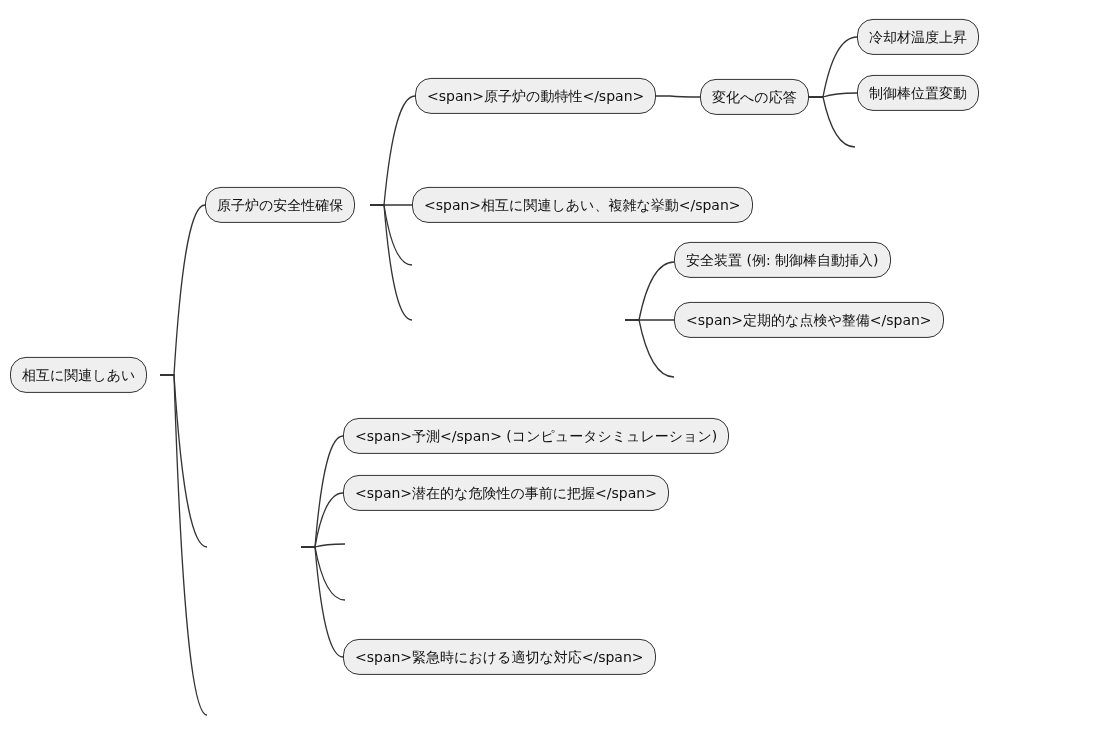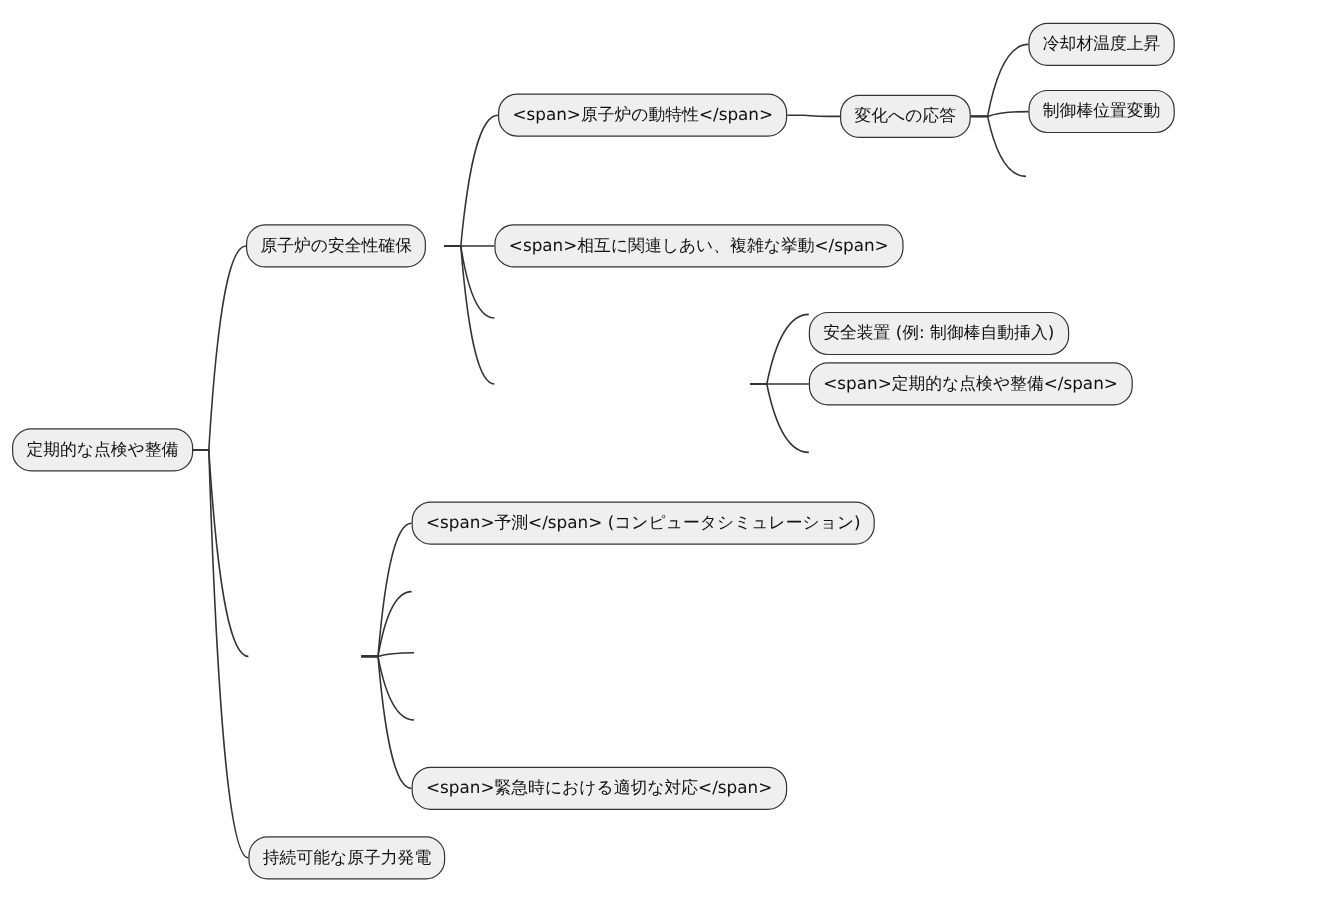--- a/index.html
+++ b/index.html
@@ -55,31 +55,31 @@
       <path d="M 625 320 L 639 320 C 647.75 276.5, 660 262, 674 262" stroke="#333333"></path>
       <path d="M 625 320 L 639 320 C 647.75 320, 660 320, 674 320" stroke="#333333"></path>
       <path d="M 625 320 L 639 320 C 647.75 362.75, 660 377, 674 377" stroke="#333333"></path>
       <path d="M 301 547 L 315 547 C 322 463.75, 331.8 436, 343 436" stroke="#333333"></path>
       <path d="M 301 547 L 315 547 C 322 506.5, 331.8 493, 343 493" stroke="#333333"></path>
       <path d="M 301 547 L 315 547 C 322.5 544.75, 333 544, 345 544" stroke="#333333"></path>
       <path d="M 301 547 L 315 547 C 322.5 586.75, 333 600, 345 600" stroke="#333333"></path>
       <path d="M 301 547 L 315 547 C 322 629.5, 331.8 657, 343 657" stroke="#333333"></path>
     </svg>
 
-  <div class="node" style="left:10px;  top:375px">定期的な点検や整備</div>
+  <div class="node" style="left:10px;  top:375px">相互に関連しあい</div>
 
   <div class="node" style="left:205px; top:205px">原子炉の安全性確保</div>
-  <div class="node" style="left:207px; top:715px">持続可能な原子力発電</div>
 
   <div class="node" style="left:415px; top:96px">&lt;span&gt;原子炉の動特性&lt;/span&gt;</div>
   <div class="node" style="left:412px; top:205px">&lt;span&gt;相互に関連しあい、複雑な挙動&lt;/span&gt;</div>
 
   <div class="node" style="left:700px; top:97px">変化への応答</div>
   <div class="node" style="left:857px; top:37px">冷却材温度上昇</div>
   <div class="node" style="left:857px; top:93px">制御棒位置変動</div>
 
-  <div class="node" style="left:674px; top:278px">安全装置 (例: 制御棒自動挿入)</div>
+  <div class="node" style="left:674px; top:260px">安全装置 (例: 制御棒自動挿入)</div>
   <div class="node" style="left:674px; top:320px">&lt;span&gt;定期的な点検や整備&lt;/span&gt;</div>
 
   <div class="node" style="left:343px; top:436px">&lt;span&gt;予測&lt;/span&gt; (コンピュータシミュレーション)</div>
+  <div class="node" style="left:343px; top:493px">&lt;span&gt;潜在的な危険性の事前に把握&lt;/span&gt;</div>
   <div class="node" style="left:343px; top:657px">&lt;span&gt;緊急時における適切な対応&lt;/span&gt;</div>
 
 </div>
 
 </body></html>

